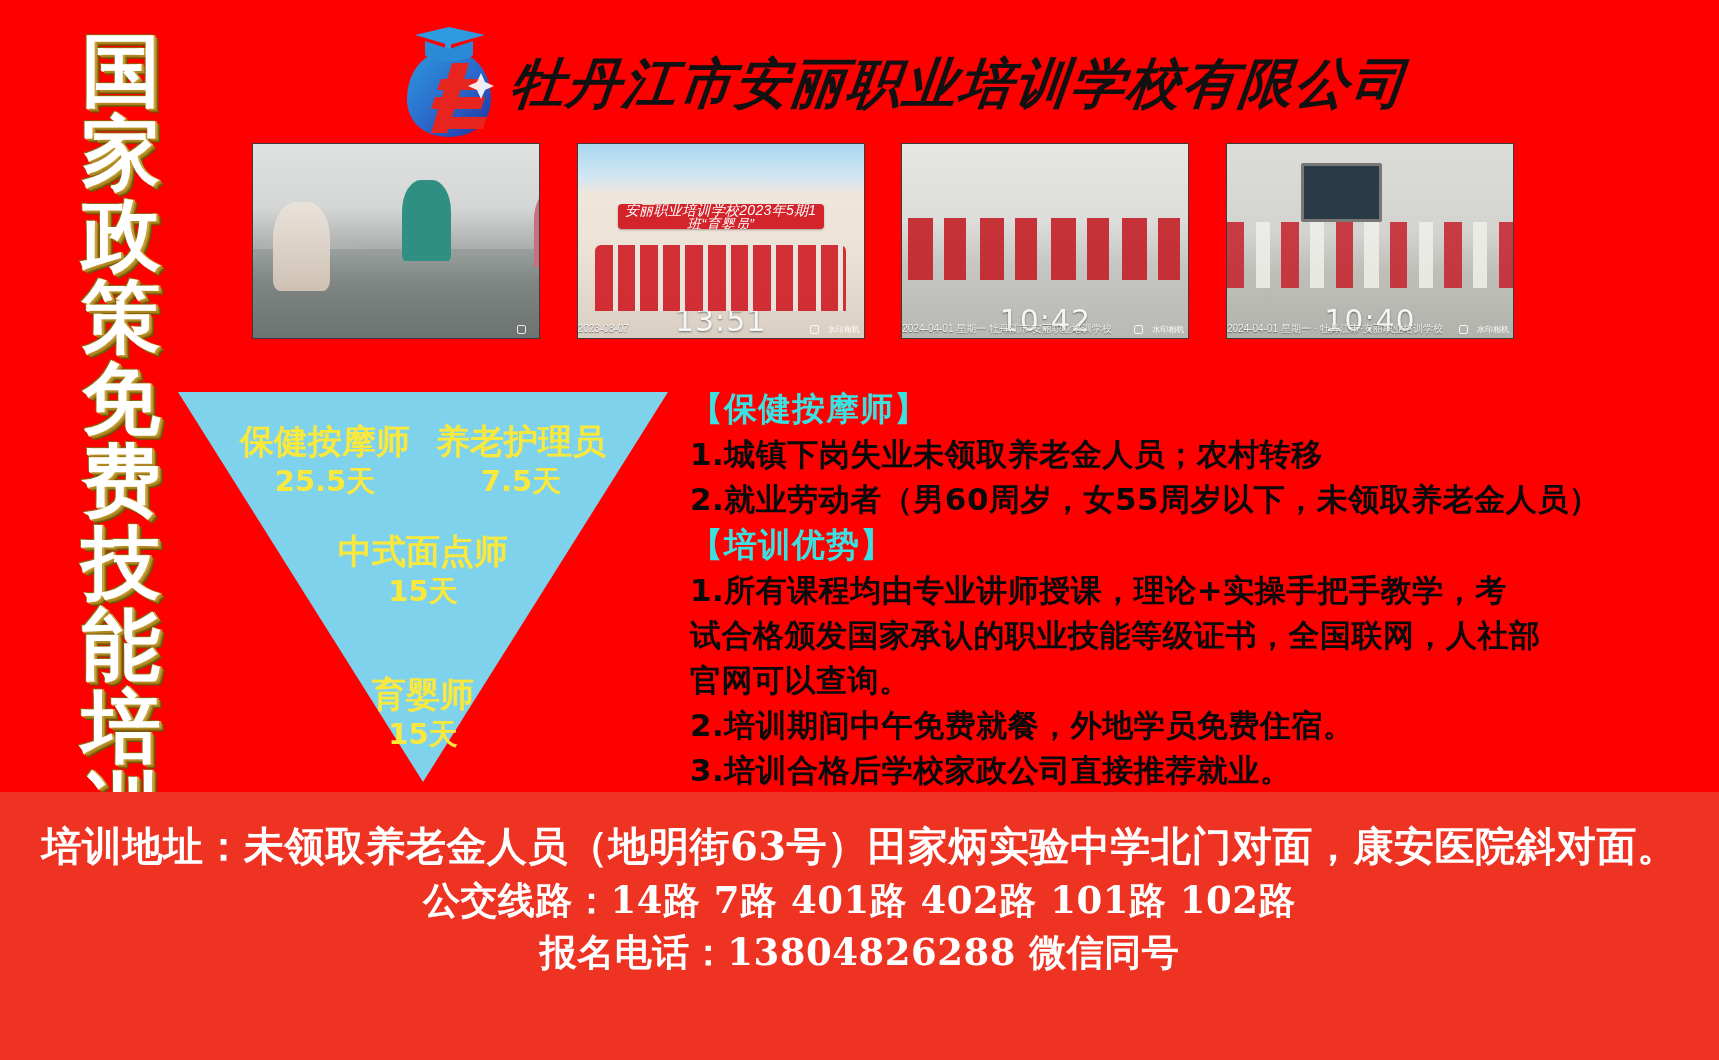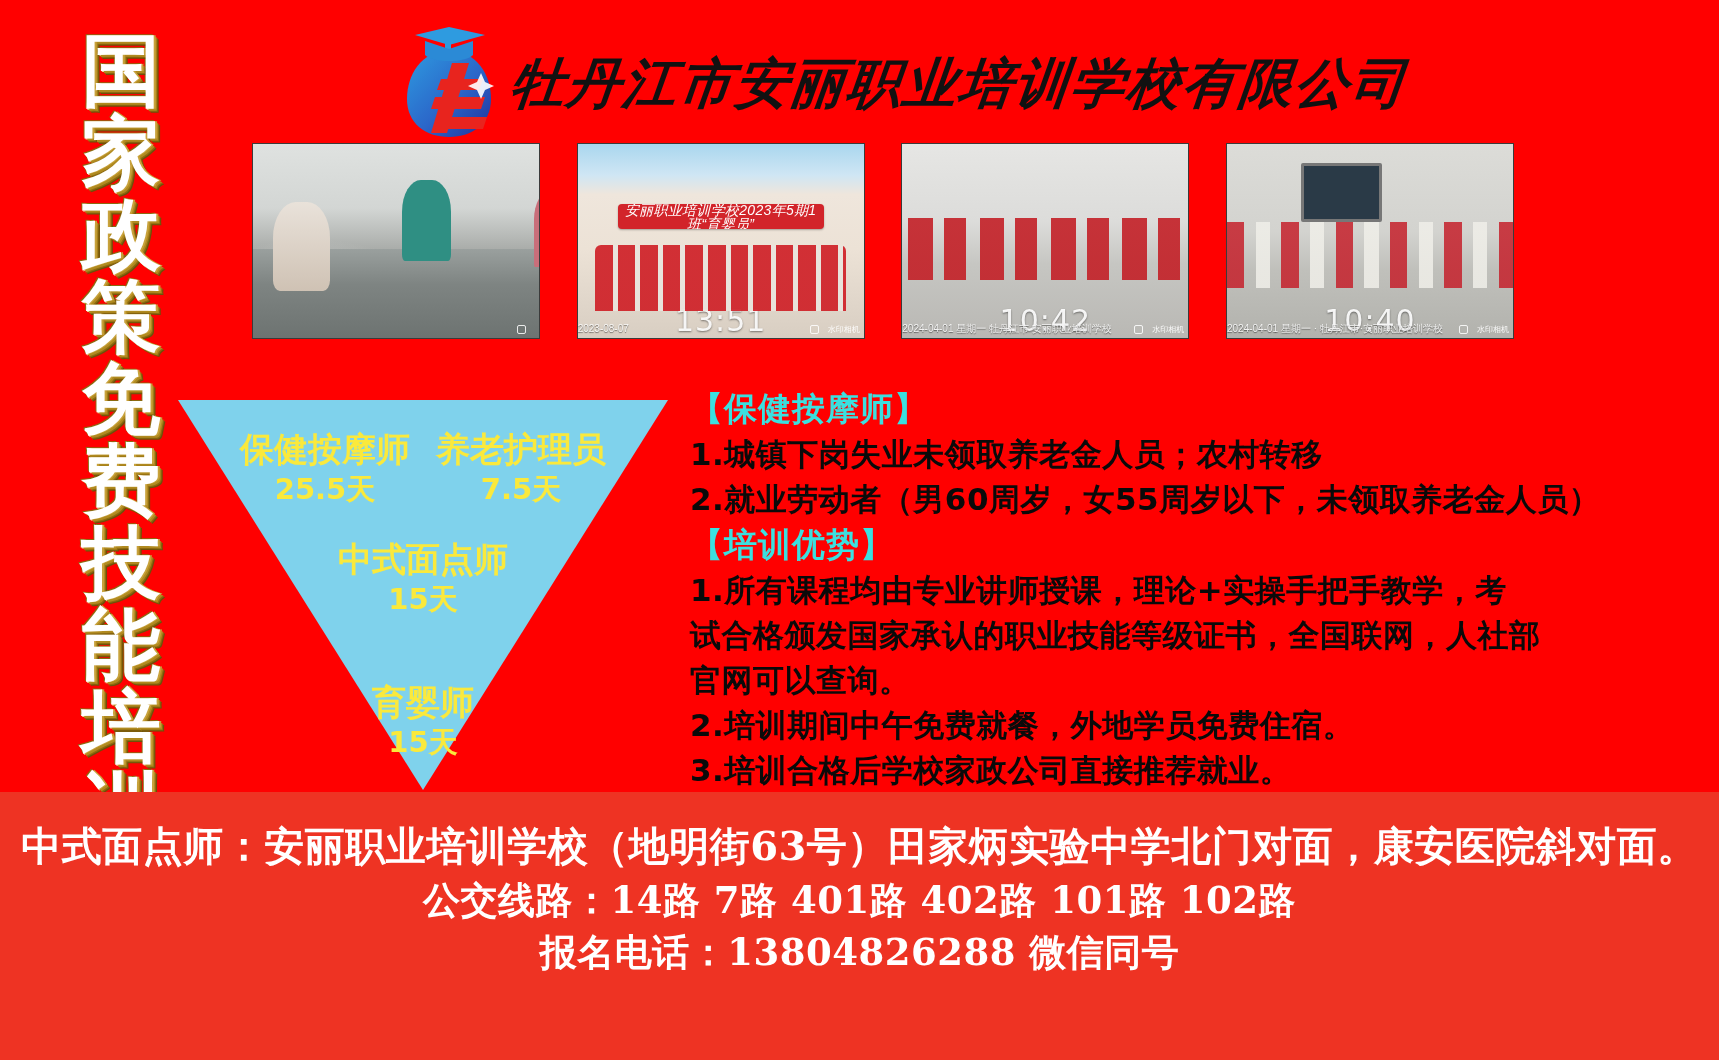--- a/index.html
+++ b/index.html
@@ -190,21 +190,21 @@
     content:""; position:absolute; left:0%; top:40%; width:100%; height:34%;
     background:
       repeating-linear-gradient(90deg,
         #c5202b 0 6%, rgba(0,0,0,0) 6% 10%, #f0efe9 10% 15%, rgba(0,0,0,0) 15% 19%);
     opacity:.85;
   }
 
   
   .tri-wrap {
     position: absolute;
-    left: 178px; top: 400px;
+    left: 178px; top: 392px;
     width: 490px; height: 390px;
   }
   .tri-shape {
     position: absolute; inset: 0;
     background: #7FD2EC;
     clip-path: polygon(0% 0%, 100% 0%, 50% 100%);
   }
   .tri-content {
     position: relative;
     width: 100%; height: 100%;
@@ -384,18 +384,18 @@
 
     <div class="info-h">【培训优势】</div>
     <div class="info-p">1.所有课程均由专业讲师授课，理论+实操手把手教学，考</div>
     <div class="info-p">试合格颁发国家承认的职业技能等级证书，全国联网，人社部</div>
     <div class="info-p">官网可以查询。</div>
     <div class="info-p">2.培训期间中午免费就餐，外地学员免费住宿。</div>
     <div class="info-p">3.培训合格后学校家政公司直接推荐就业。</div>
   </div>
 
   <div class="footer">
-    <div class="f-line f1">中式面点师：安丽职业培训学校（地明街63号）田家炳实验中学北门对面，康安医院斜对面。</div>
+    <div class="f-line f1">培训地址：未领取养老金人员（地明街63号）田家炳实验中学北门对面，康安医院斜对面。</div>
     <div class="f-line f2">公交线路：14路 7路 401路 402路 101路 102路</div>
     <div class="f-line f3">报名电话：13804826288 微信同号</div>
   </div>
 
 </div>
 
 </body></html>

